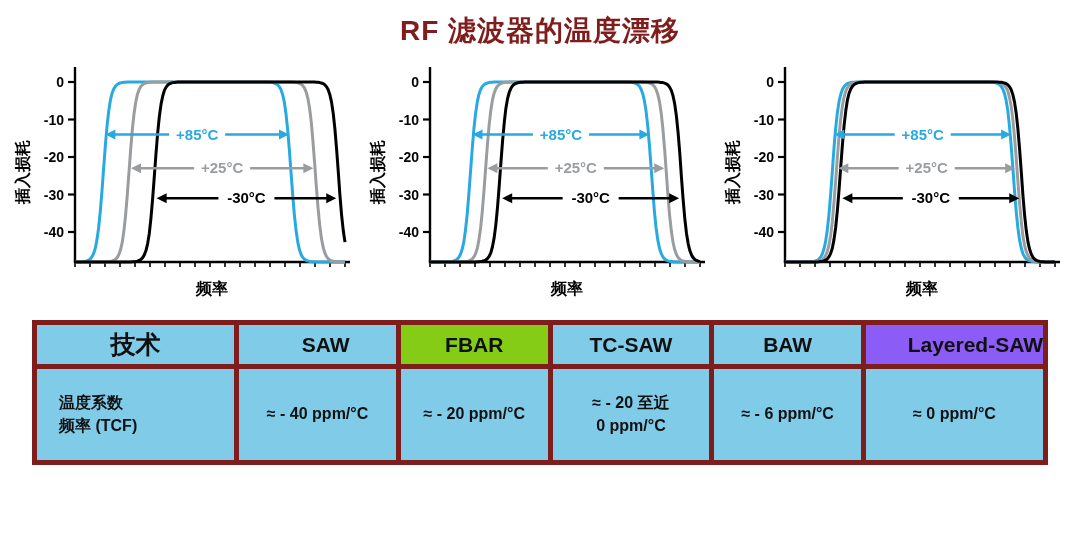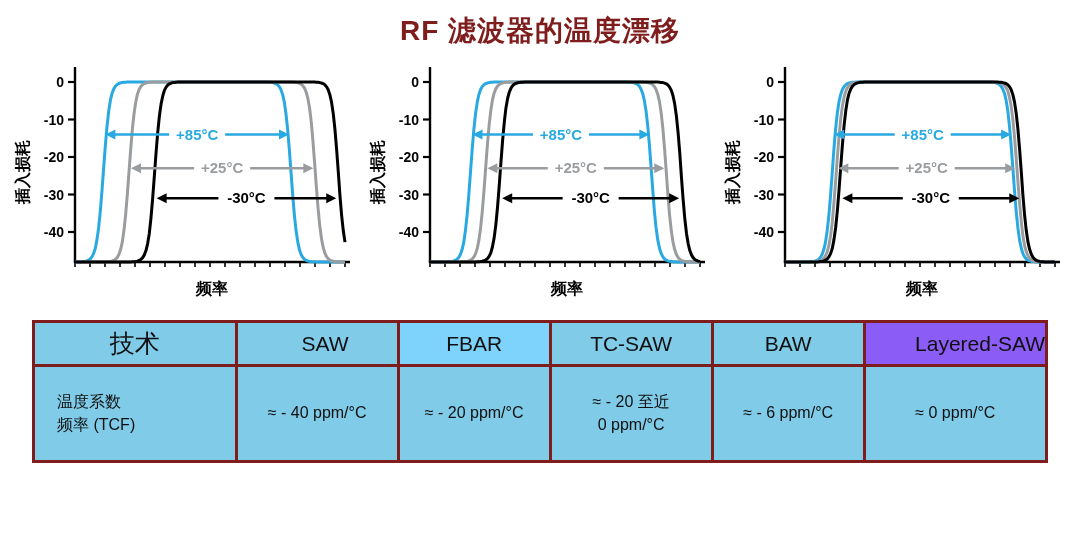--- a/index.html
+++ b/index.html
@@ -9,21 +9,21 @@
   .charts{display:flex;justify-content:space-between;padding:0 12px;margin-top:4px}
   .chart{display:block}
   .chart svg{width:346px;height:250px;display:block}
   .tick{font:bold 14px "Liberation Sans",sans-serif;fill:#000}
   .alab{font:bold 15px "Liberation Sans",sans-serif}
   .axis-label{font:bold 16px "Liberation Sans",sans-serif;text-anchor:middle;fill:#000}
   .flow{display:flex;align-items:center;justify-content:center;gap:48px;height:62px;margin-top:2px}
   .flow-label{font-size:29px;font-weight:bold;white-space:nowrap}
   .flow-arrow{width:108px;height:46px;clip-path:polygon(0 28%,58% 28%,58% 4%,100% 50%,58% 96%,58% 72%,0 72%)}
   .tcf-table{border-collapse:collapse;margin:16px auto 0;width:1016px;table-layout:fixed}
-  .tcf-table th,.tcf-table td{border:3px solid #7f1d1d;font-weight:normal;color:#101010;text-align:center;white-space:pre-line;vertical-align:middle}
+  .tcf-table th,.tcf-table td{border:5px solid #7f1d1d;font-weight:bold;color:#101010;text-align:center;white-space:pre-line;vertical-align:middle}
   .tcf-table th{font-size:21px;height:44px}
   .tcf-table th.tech{font-size:25px}
   .tcf-table td{font-size:16px;height:96px;line-height:1.4}
   .tcf-table td.rowlabel{text-align:left;padding-left:22px}
 </style>
 </head>
 <body>
 
 <div class="page">
 
@@ -214,21 +214,21 @@
         <col style="width:16%">
         <col style="width:15%">
       <col style="width:16%">
         <col style="width:15%">
         <col style="width:18%">
     </colgroup>
     <thead>
       <tr>
         <th class="tech" style="background: rgb(127, 203, 232);">技术</th>
         <th style="background: rgb(127, 203, 232); padding-left: 16px;">SAW</th>
-        <th style="background: #7dd3fc;">FBAR</th>
+        <th style="background: #84cc16;">FBAR</th>
         <th style="background: rgb(127, 203, 232);">TC-SAW</th>
         <th style="background: rgb(127, 203, 232);">BAW</th>
         <th style="background: #8b5cf6; text-align: right;">Layered-SAW</th>
       </tr>
     </thead>
     <tbody>
       <tr>
         <td class="rowlabel" style="background: rgb(127, 203, 232);">温度系数
 频率 (TCF)</td>
         <td style="background: rgb(127, 203, 232);">≈ - 40 ppm/°C</td>

